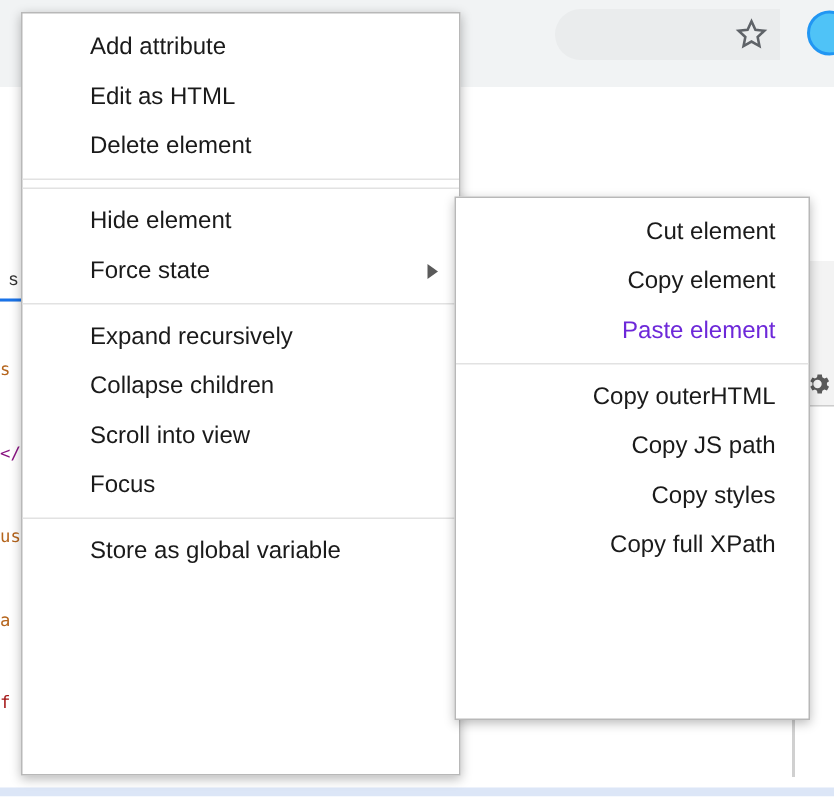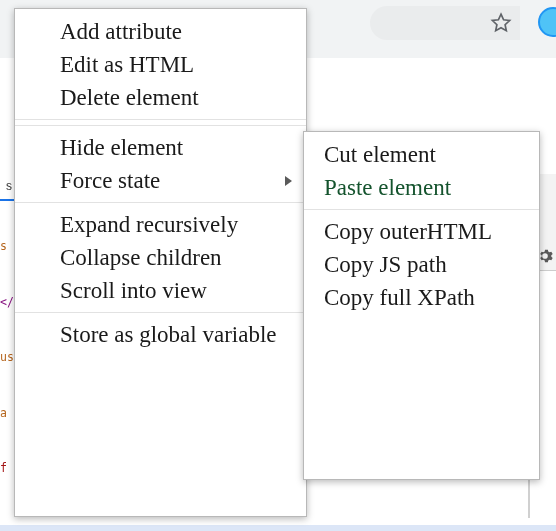--- a/index.html
+++ b/index.html
@@ -136,44 +136,44 @@
     left: 303px; top: 131px;
     width: 237px; height: 349px;
   }
 
   .mi {
     position: relative;
     height: 33px;
     line-height: 33px;
     padding-left: 45px;
     padding-right: 22px;
-    font-size: 23px;
+    font-size: 16px;
     color: #1a1a1a;
     white-space: nowrap;
-    font-family: Liberation Serif, serif;
+    font-family: Liberation Sans, sans-serif;
     cursor: default;
   }
   .mi.selected { background: #c8c8c8; }
-  .mi.disabled { color: #14532d; }
+  .mi.disabled { color: #6d28d9; }
   .mi .arrow {
     position: absolute;
     right: 14px;
     top: 50%;
     transform: translateY(-50%);
     width: 0; height: 0;
     border-left: 7px solid #5a5a5a;
     border-top: 5px solid transparent;
     border-bottom: 5px solid transparent;
   }
   .sep {
     height: 1px;
     margin: 5px 0 5px 0;
     background: #e2e2e2;
   }
-  #menu-sub .mi { padding-left: 20px; }
+  #menu-sub .mi { padding-left: 46px; text-align: right; }
 </style>
 </head>
 <body>
 
 <div id="root">
 
   <div class="chrome-top">
     <div class="omnibox"></div>
     <div class="star-icon">
       <svg viewBox="0 0 24 24" width="24" height="24" fill="none" stroke="#5f6368" stroke-width="1.7">
@@ -217,26 +217,29 @@
       <div class="mi"><span>Edit as HTML</span></div>
       <div class="mi"><span>Delete element</span></div>
       <div class="sep"></div>
       <div class="sep"></div>
       <div class="mi"><span>Hide element</span></div>
       <div class="mi"><span>Force state</span><span class="arrow"></span></div>
       <div class="sep"></div>
       <div class="mi"><span>Expand recursively</span></div>
       <div class="mi"><span>Collapse children</span></div>
       <div class="mi"><span>Scroll into view</span></div>
+      <div class="mi"><span>Focus</span></div>
       <div class="sep"></div>
       <div class="mi"><span>Store as global variable</span></div>
     </div>
 
   <div class="menu" id="menu-sub">
       <div class="mi"><span>Cut element</span></div>
+      <div class="mi"><span>Copy element</span></div>
       <div class="mi disabled"><span>Paste element</span></div>
       <div class="sep"></div>
       <div class="mi"><span>Copy outerHTML</span></div>
       <div class="mi"><span>Copy JS path</span></div>
+      <div class="mi"><span>Copy styles</span></div>
       <div class="mi"><span>Copy full XPath</span></div>
     </div>
 
 </div>
 
 </body></html>

